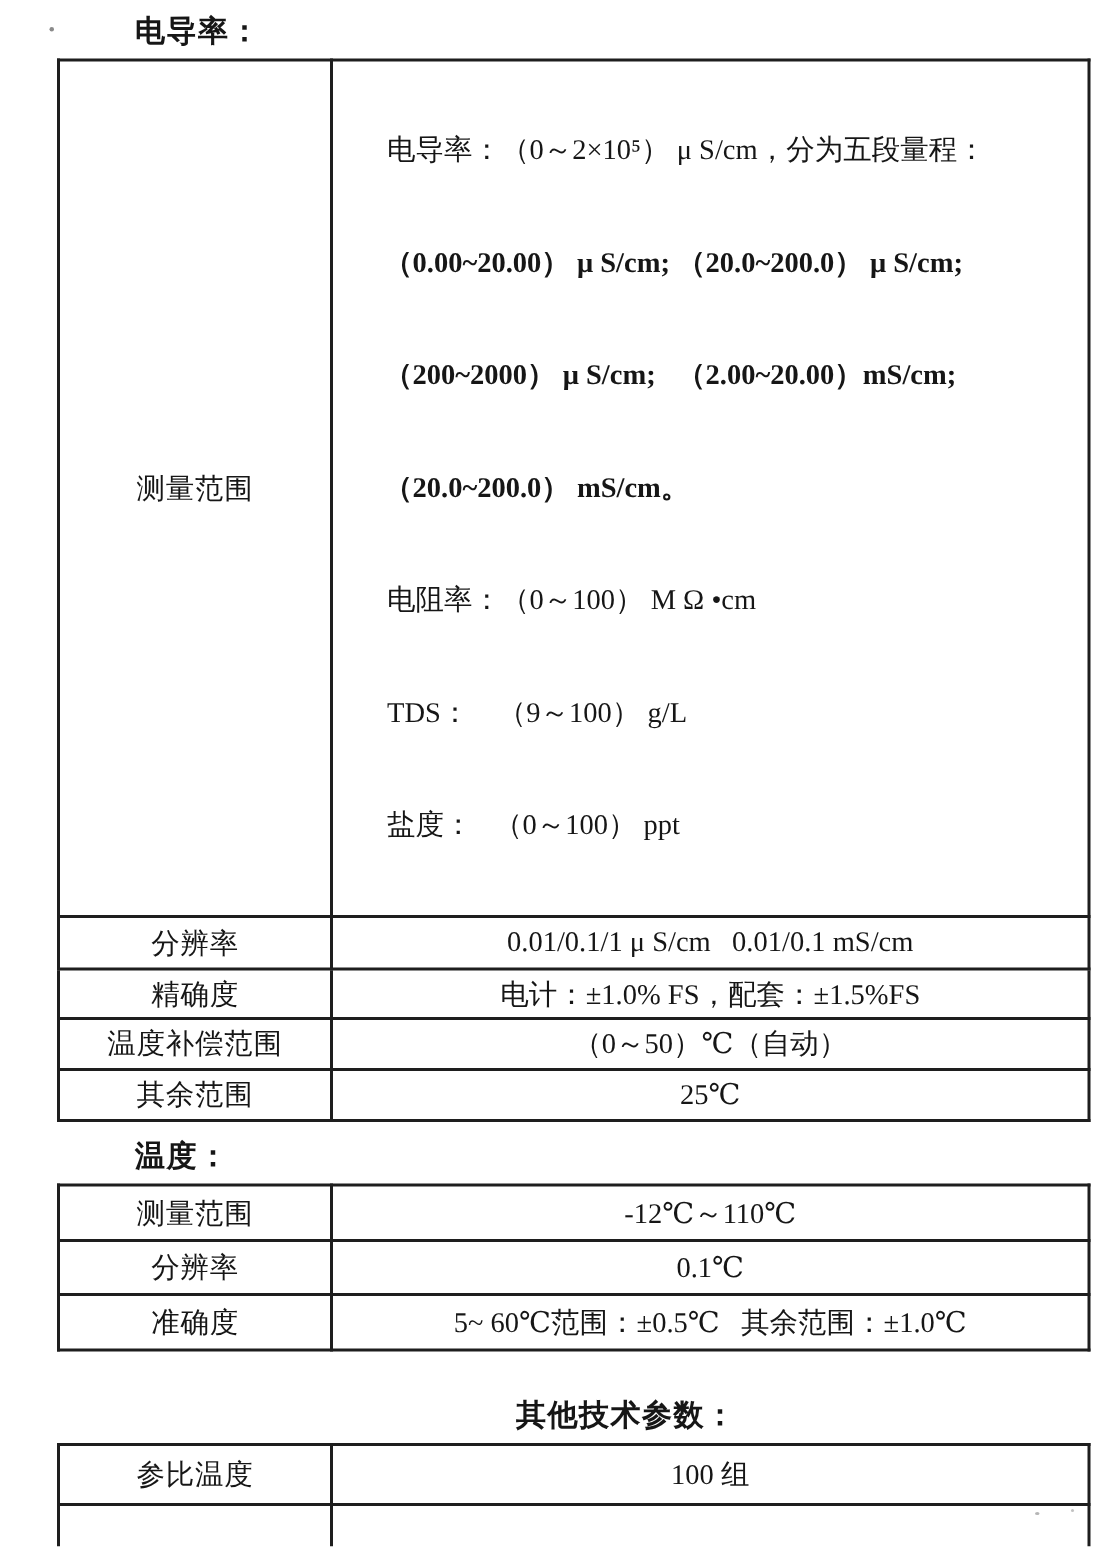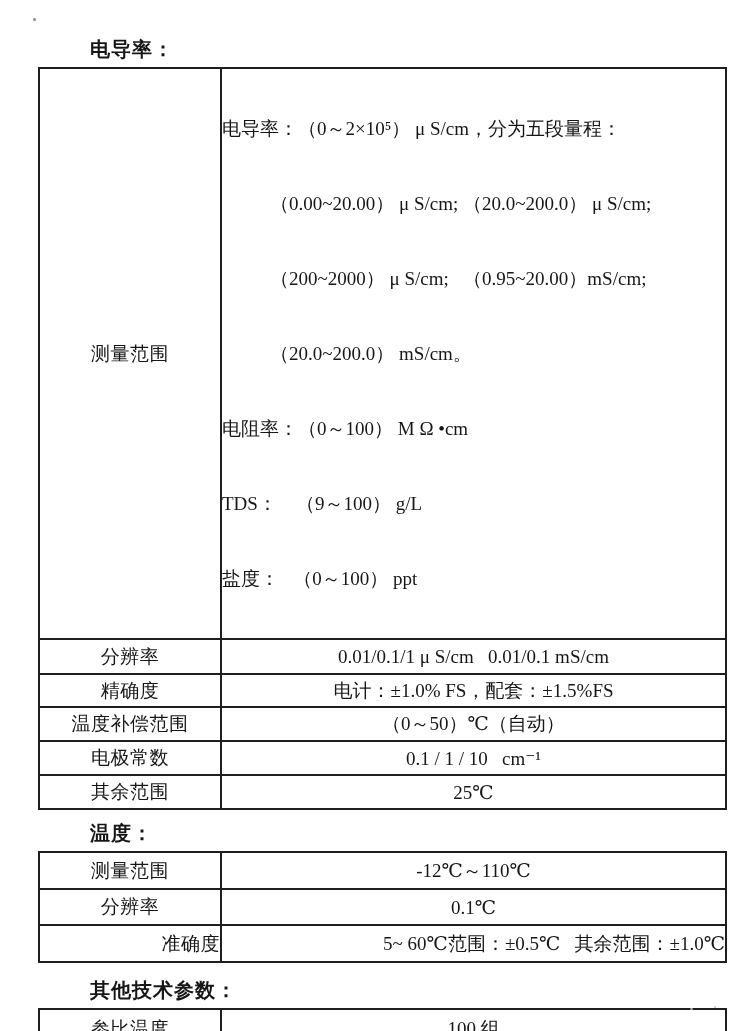--- a/index.html
+++ b/index.html
@@ -10,25 +10,24 @@
     color:#161616;
     font-family:"Liberation Serif","DejaVu Serif",serif;
     overflow:hidden;
   }
   .sec-title{
     margin-left:90px;
     font-size:20px;
     font-weight:bold;
     line-height:26px;
     letter-spacing:1px;
-    margin-top:28px;
   }
   .t1{padding-top:8px;}
   .t2{margin-top:10px;}
-  .t3{margin-top:14px;}
+  .t3{margin-top:30px;text-align:center;}
   table.spec{
     border-collapse:collapse;
     margin-left:38px;
     margin-top:5px;
     table-layout:fixed;
   }
   table.spec td{
     border:2px solid #1e1e1e;
     font-size:19px;
     vertical-align:middle;
@@ -44,32 +43,32 @@
     text-align:center;
     white-space:pre-wrap;
     padding:0 6px;
   }
   td.lbl-top{vertical-align:top;padding-top:6px;}
   td.val-left{
     text-align:left;
     vertical-align:top;
     padding:5px 8px 4px 11px;
   }
-  .ml-line{line-height:31px;white-space:pre-wrap;}
-  .ml-line.indent{padding-left:48px;}
+  .ml-line{line-height:31px;white-space:pre-wrap;padding-left:36px;}
+  .ml-line.indent{padding-left:34px;font-weight:bold;}
   
   .tb1 .r0 td{height:222px;}
   .tb1 .r1 td{height:33px;}
   .tb1 .r2 td{height:31px;margin-top:16px;}
   .tb1 .r3 td{height:32px;margin-left:28px;}
   .tb1 .r4 td{height:32px;}
   .tb1 .r5 td{height:32px;}
   .tb2 .r0 td{height:35px;}
   .tb2 .r1 td{height:34px;}
-  .tb2 .r2 td{height:35px;text-align:right;}
+  .tb2 .r2 td{height:35px;}
   .tb3 .r0 td{height:38px;}
   .tb3 .r1 td{height:60px;}
   
   .dot{position:absolute;background:#8a8a8a;border-radius:50%;}
   .dot.a1{left:33px;top:18px;width:3px;height:3px;}
   .dot.a2{left:690px;top:1008px;width:3px;height:2px;background:#b5b5b5;}
   .dot.a3{left:714px;top:1006px;width:2px;height:2px;background:#c2c2c2;}
 </style>
 </head>
 <body>
@@ -81,42 +80,38 @@
   <div class="dot a3"></div>
 
   <div class="sec-title t1">电导率：</div>
   <table class="spec tb1">
     <tbody>
         <tr class="r0">
       <td class="lbl lbl-top">测量范围</td>
       <td class="val val-left">
         <div class="ml-line">电导率：（0～2×10⁵） μ S/cm，分为五段量程：</div>
         <div class="ml-line indent">（0.00~20.00） μ S/cm; （20.0~200.0） μ S/cm;</div>
-        <div class="ml-line indent">（200~2000） μ S/cm;   （0.95~20.00）mS/cm;</div>
+        <div class="ml-line indent">（200~2000） μ S/cm;   （2.00~20.00）mS/cm;</div>
         <div class="ml-line indent">（20.0~200.0） mS/cm。</div>
         <div class="ml-line">电阻率：（0～100） M Ω •cm</div>
         <div class="ml-line">TDS：    （9～100） g/L</div>
         <div class="ml-line">盐度：   （0～100） ppt</div>
       </td>
     </tr>
     <tr class="r1">
       <td class="lbl">分辨率</td>
       <td class="val">0.01/0.1/1 μ S/cm   0.01/0.1 mS/cm</td>
     </tr>
     <tr class="r2">
       <td class="lbl">精确度</td>
       <td class="val">电计：±1.0% FS，配套：±1.5%FS</td>
     </tr>
     <tr class="r3">
       <td class="lbl">温度补偿范围</td>
       <td class="val">（0～50）℃（自动）</td>
-    </tr>
-    <tr class="r4">
-      <td class="lbl">电极常数</td>
-      <td class="val">0.1 / 1 / 10   cm⁻¹</td>
     </tr>
     <tr class="r5">
       <td class="lbl">其余范围</td>
       <td class="val">25℃</td>
     </tr>
   </tbody>
     </table>
 
   <div class="sec-title t2">温度：</div>
   <table class="spec tb2">

